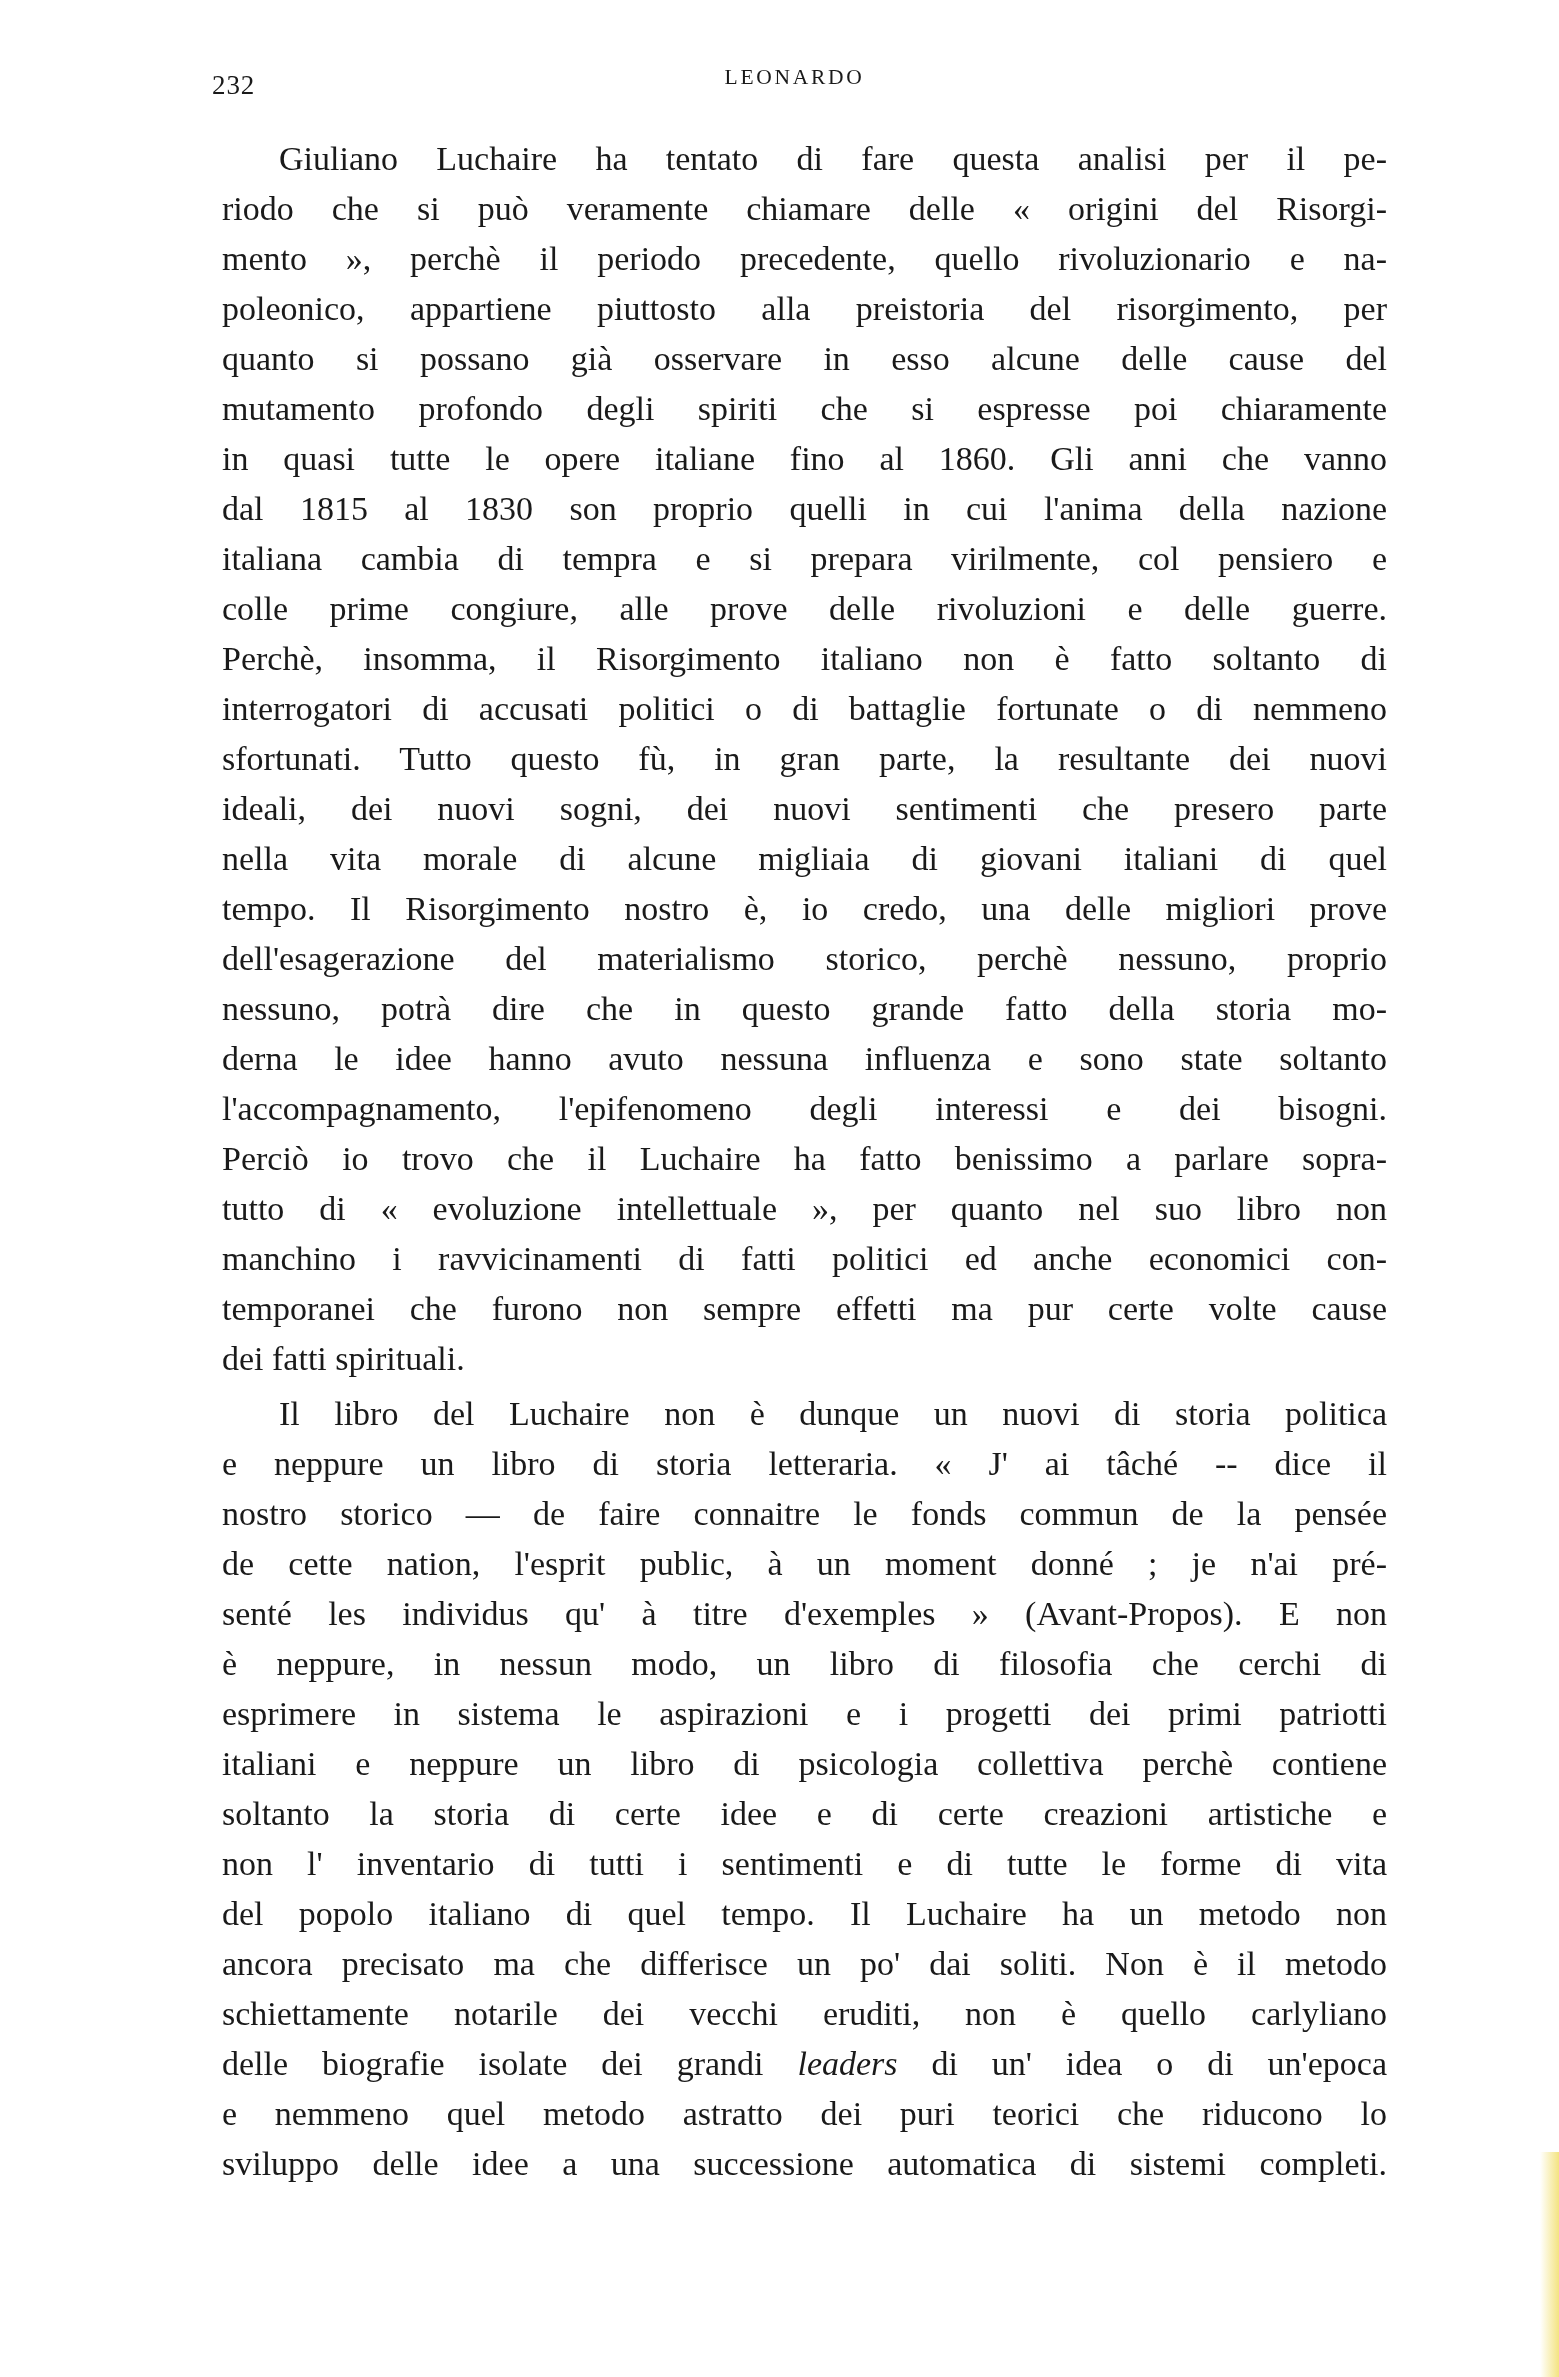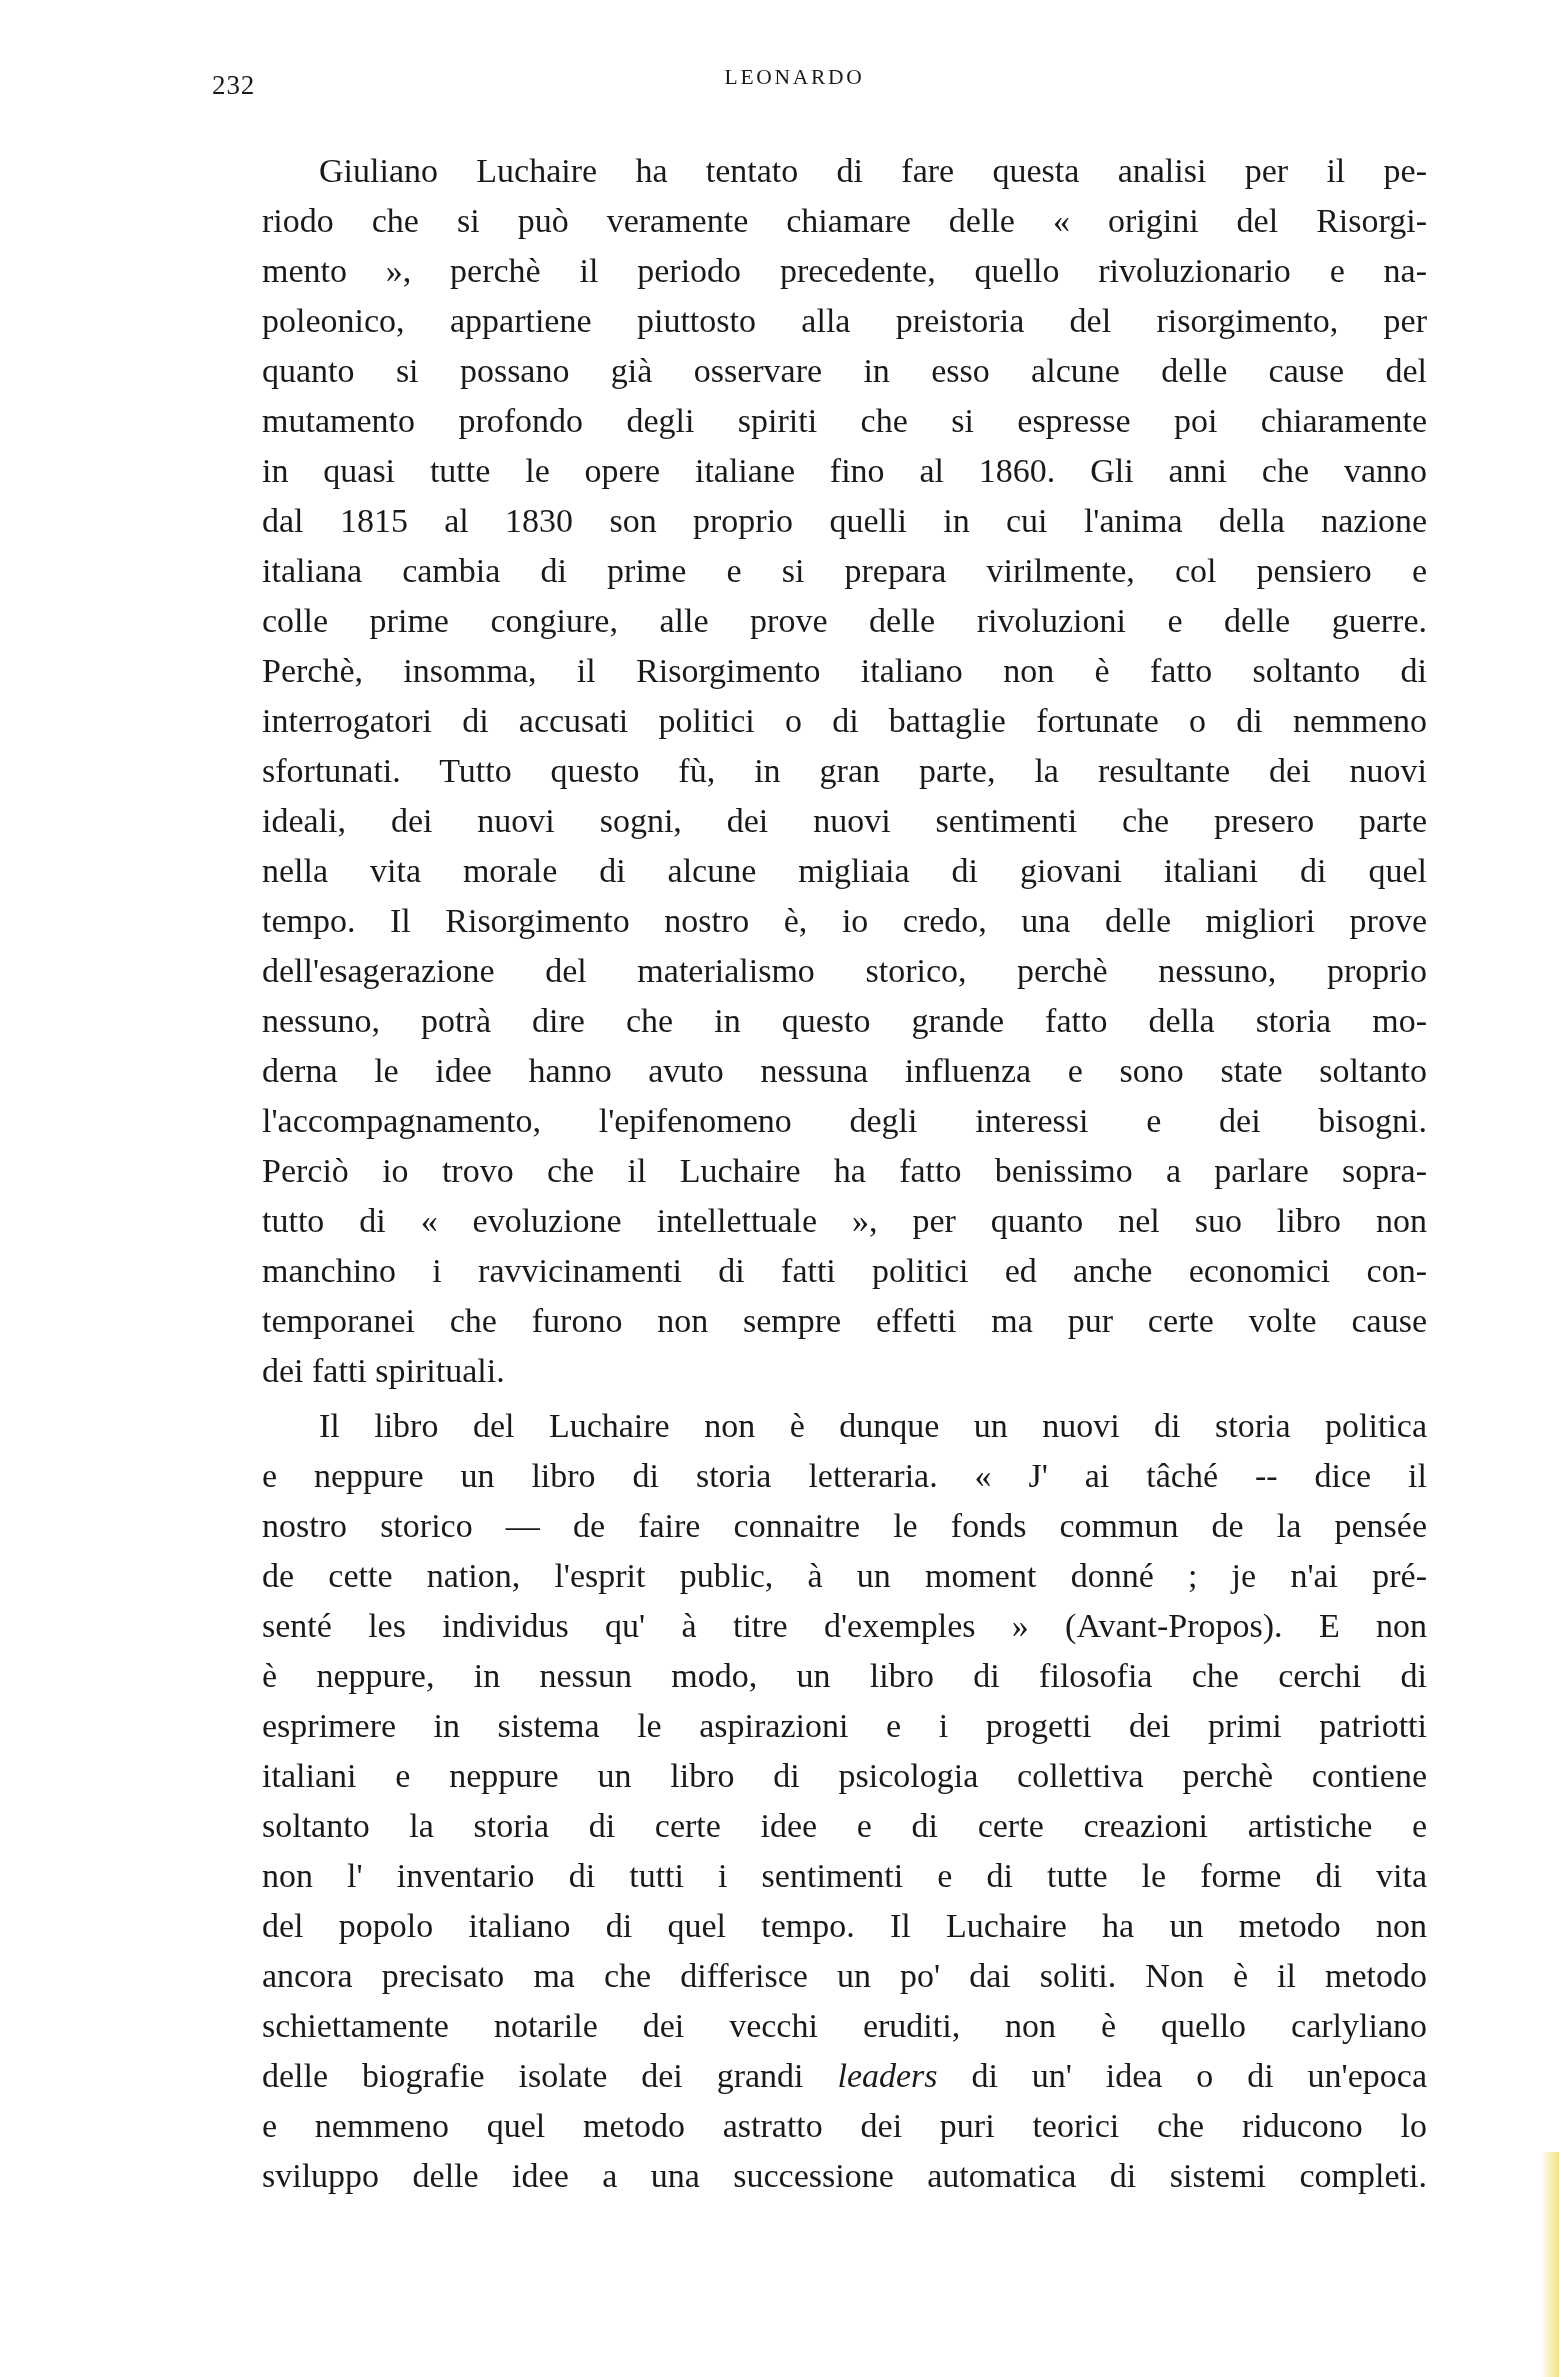--- a/index.html
+++ b/index.html
@@ -20,21 +20,21 @@
   }
   .page-number {
     position: absolute; left: 0; top: 5.4px;
     font-size: 27px; letter-spacing: 0.9px;
   }
   .running-head {
     position: absolute; left: 0; right: 0; top: 0; text-align: center;
     font-size: 21.5px; letter-spacing: 2.7px;
   }
   .body-text {
-    position: absolute; top: 146px; left: 222px; width: 1165px; margin-left: 40px;
+    position: absolute; top: 134px; left: 222px; width: 1165px;
   }
   .line {
     height: 50px; line-height: 50px;
     font-size: 34px;
     text-align: justify; text-align-last: justify;
     white-space: nowrap; overflow: visible;
     transform-origin: left center;
   }
   .line.indent { padding-left: 57px; }
   .line.last { text-align-last: left; }
@@ -55,21 +55,21 @@
 
   <div>
     <div class="line indent">Giuliano Luchaire ha tentato di fare questa analisi per il pe-</div>
     <div class="line">riodo che si può veramente chiamare delle « origini del Risorgi-</div>
     <div class="line">mento », perchè il periodo precedente, quello rivoluzionario e na-</div>
     <div class="line">poleonico, appartiene piuttosto alla preistoria del risorgimento, per</div>
     <div class="line">quanto si possano già osservare in esso alcune delle cause del</div>
     <div class="line">mutamento profondo degli spiriti che si espresse poi chiaramente</div>
     <div class="line">in quasi tutte le opere italiane fino al 1860. Gli anni che vanno</div>
     <div class="line">dal 1815 al 1830 son proprio quelli in cui l'anima della nazione</div>
-    <div class="line">italiana cambia di prime e si prepara virilmente, col pensiero e</div>
+    <div class="line">italiana cambia di tempra e si prepara virilmente, col pensiero e</div>
     <div class="line">colle prime congiure, alle prove delle rivoluzioni e delle guerre.</div>
     <div class="line">Perchè, insomma, il Risorgimento italiano non è fatto soltanto di</div>
     <div class="line">interrogatori di accusati politici o di battaglie fortunate o di nemmeno</div>
     <div class="line">sfortunati. Tutto questo fù, in gran parte, la resultante dei nuovi</div>
     <div class="line">ideali, dei nuovi sogni, dei nuovi sentimenti che presero parte</div>
     <div class="line">nella vita morale di alcune migliaia di giovani italiani di quel</div>
     <div class="line">tempo. Il Risorgimento nostro è, io credo, una delle migliori prove</div>
     <div class="line">dell'esagerazione del materialismo storico, perchè nessuno, proprio</div>
     <div class="line">nessuno, potrà dire che in questo grande fatto della storia mo-</div>
     <div class="line">derna le idee hanno avuto nessuna influenza e sono state soltanto</div>

